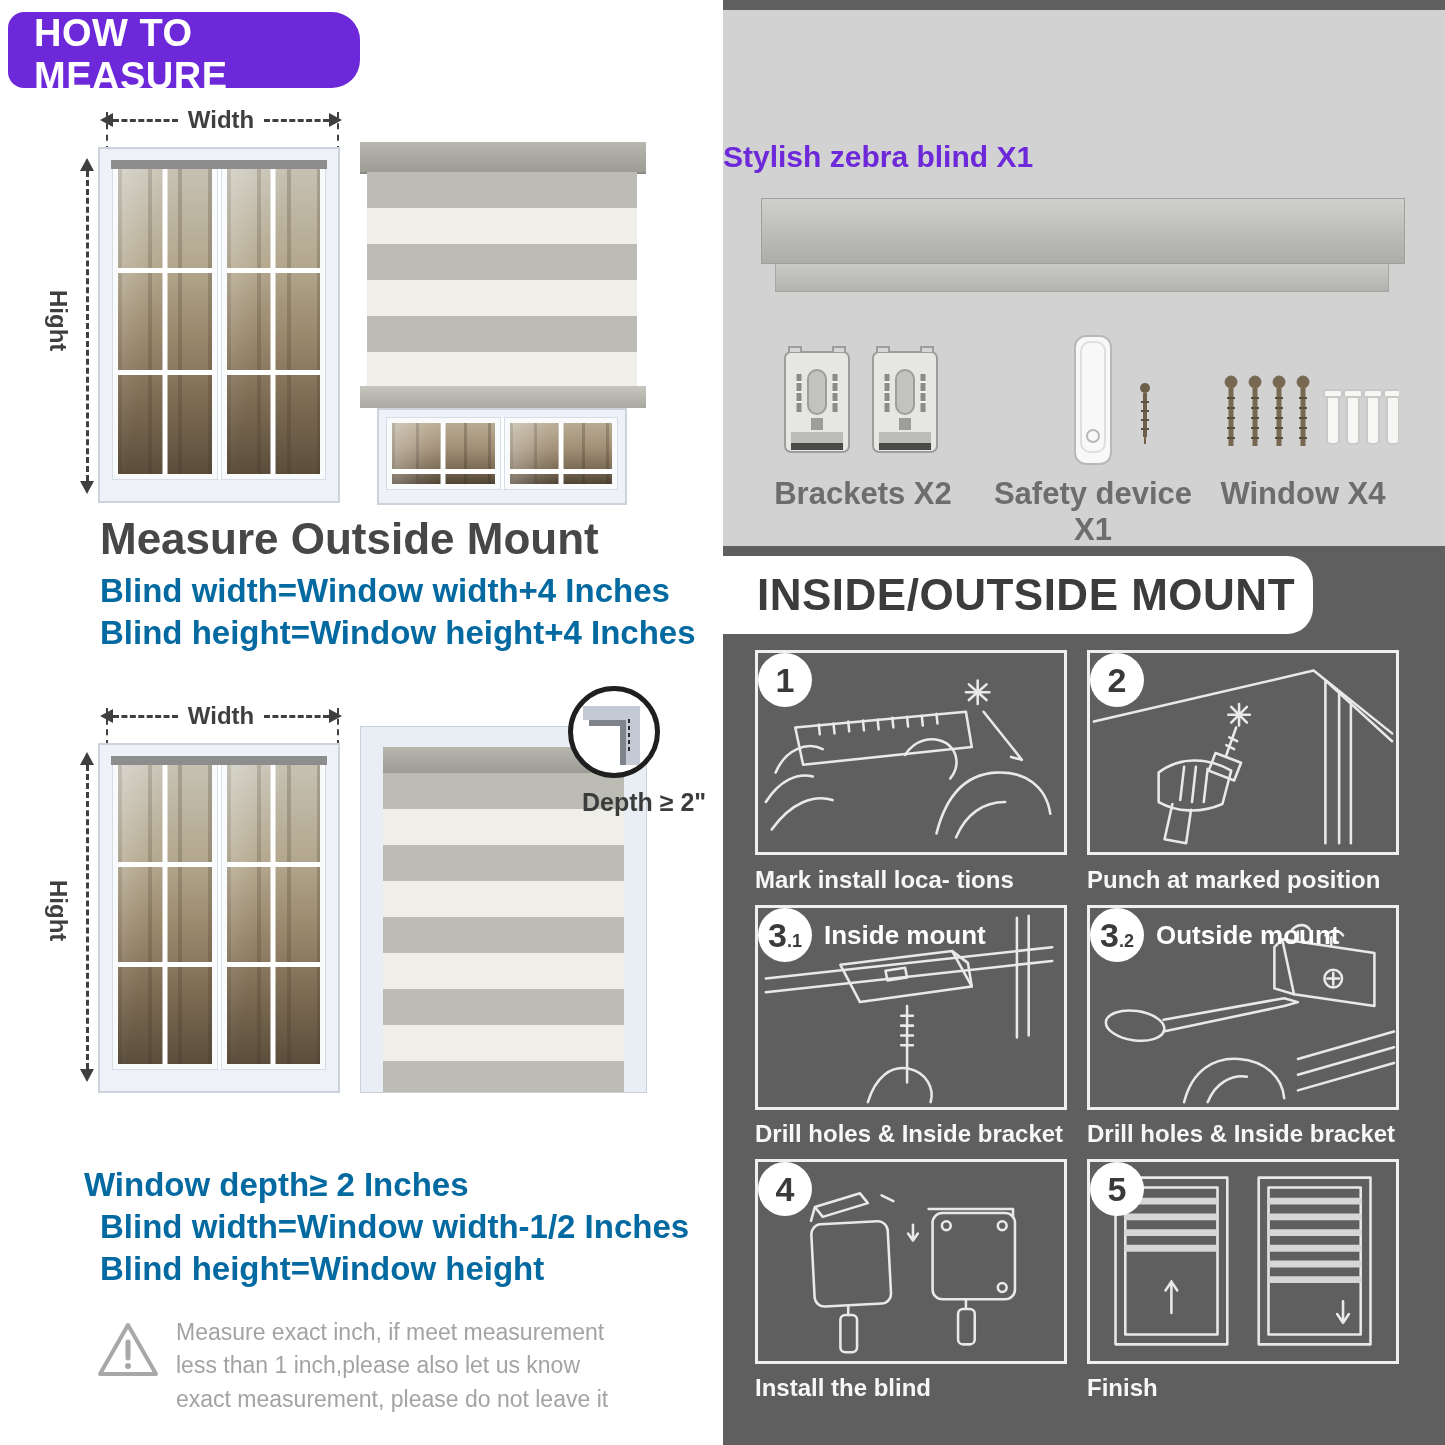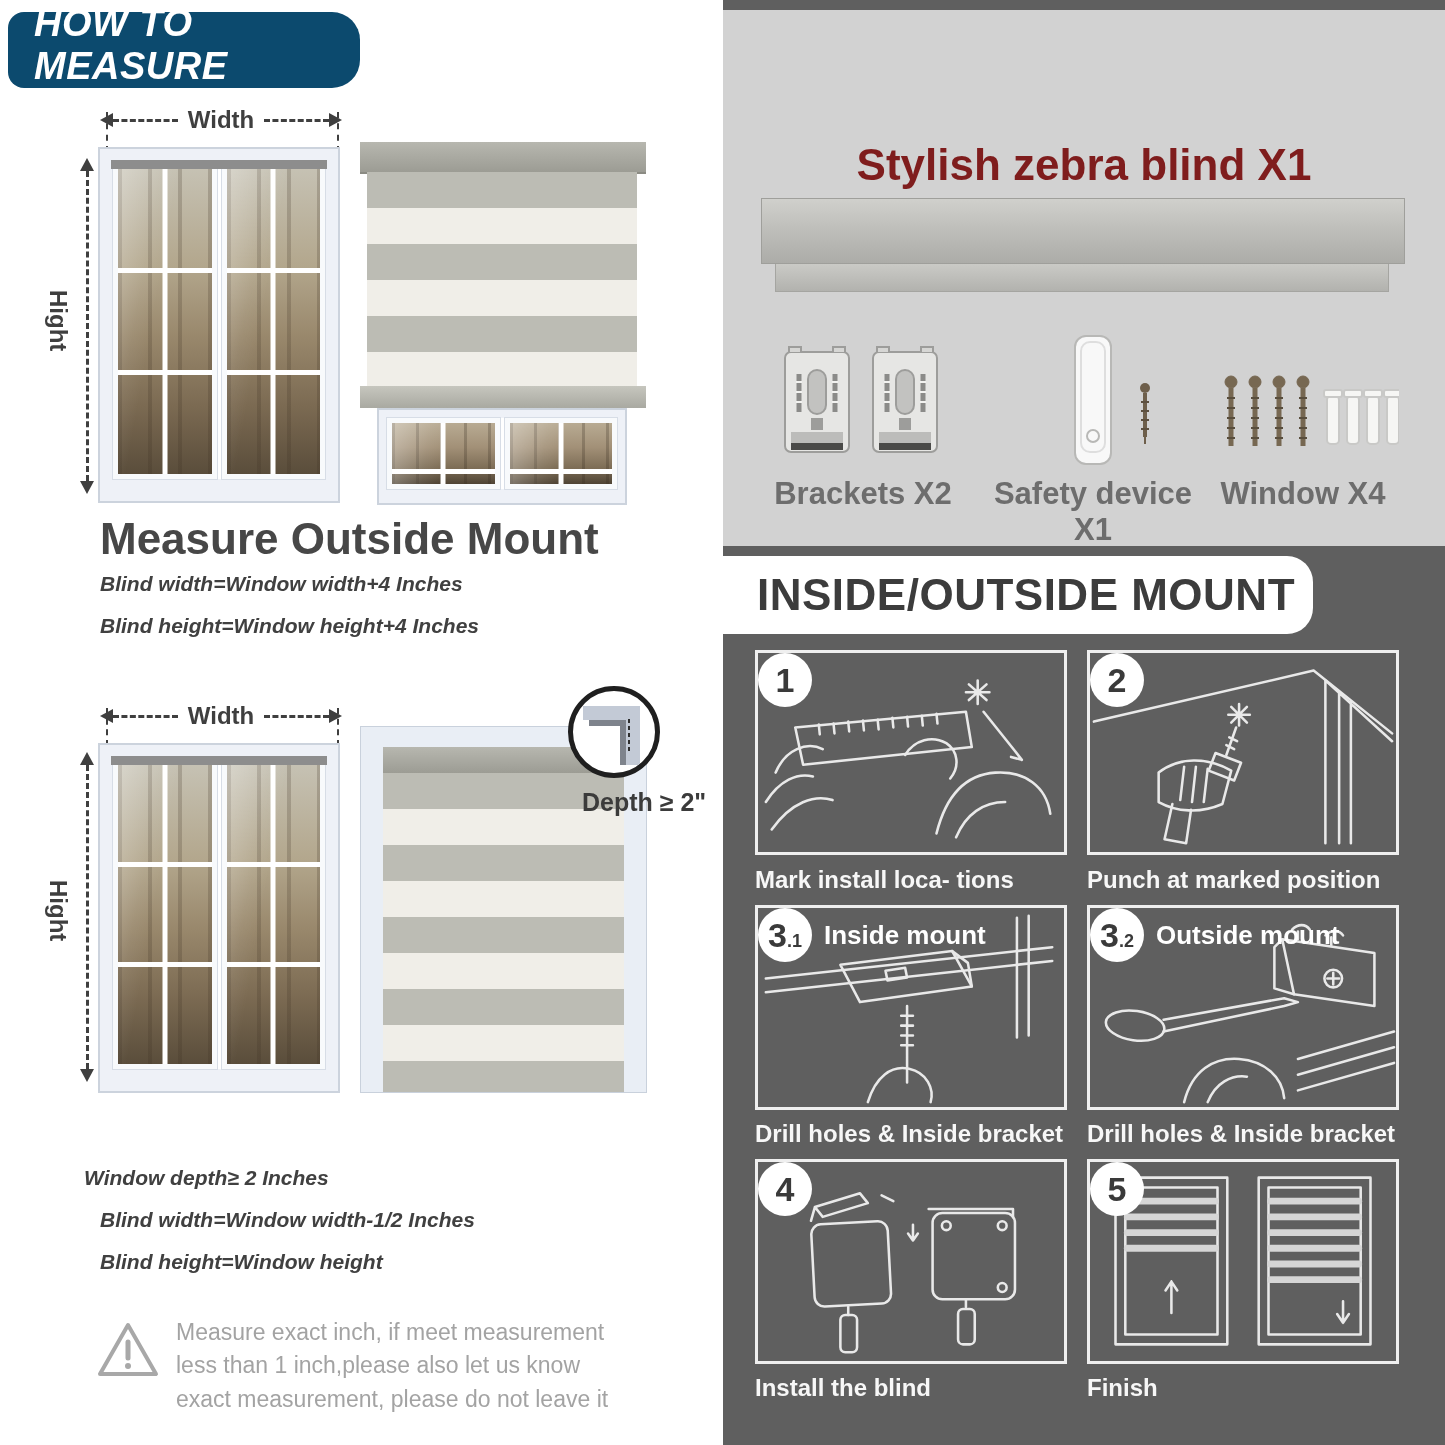--- a/index.html
+++ b/index.html
@@ -1,26 +1,26 @@
 <!DOCTYPE html>
 <html><head>
 <meta charset="utf-8">
 <style>
   html,body{margin:0;padding:0;background:#fff;}
   #canvas{position:relative;width:1445px;height:1445px;background:#ffffff;overflow:hidden;
           font-family:"Liberation Sans",sans-serif;}
   .abs{position:absolute;}
 
   
-  .htm-header{left:8px;top:12px;width:352px;height:76px;background:#0c4a6e;
-    border-radius:16px 28px 28px 16px;display:flex;align-items:flex-end;padding-left:26px;box-sizing:border-box;font-style:italic;}
+  .htm-header{left:8px;top:12px;width:352px;height:76px;background:#6d28d9;
+    border-radius:16px 28px 28px 16px;display:flex;align-items:flex-start;padding-left:26px;box-sizing:border-box;}
   .htm-header span{color:#ffffff;font-size:38px;font-weight:700;letter-spacing:.5px;}
 
   .m-title{font-size:44px;font-weight:700;color:#474747;}
-  .m-line{font-size:21px;font-weight:700;color:#404040;font-style:italic;}
+  .m-line{font-size:33px;font-weight:700;color:#0369a1;}
 
   
   .window{background:#eef1f7;border:2px solid #ccd3dd;box-sizing:border-box;padding:13px 13px 22px 13px;}
   .rail-shadow{position:absolute;left:11px;right:11px;top:11px;height:9px;background:#8d8d8d;z-index:2;}
   .doors{position:relative;width:100%;height:100%;background:#fff;display:flex;gap:5px;}
   .door{flex:1;position:relative;border:5px solid #f8fafc;outline:1px solid #d7dde6;
     background:
       linear-gradient(100deg, rgba(255,255,255,.32) 0%, rgba(255,255,255,.06) 30%, rgba(255,255,255,0) 42%),
       repeating-linear-gradient(90deg, rgba(60,47,33,.22) 0 4px, rgba(0,0,0,0) 4px 30px),
       linear-gradient(180deg,#c6c2b4 0%,#b3a78d 32%,#99886c 55%,#7b6a52 78%,#5a4d3b 100%);}
@@ -56,21 +56,21 @@
   .warning-text{font-size:23px;color:#a3a3a3;line-height:1.45;}
 
   
   .r-topbar{left:723px;top:0;width:722px;height:10px;background:#5f5f5f;}
   .r-light{left:723px;top:10px;width:722px;height:536px;background:#d2d2d2;}
   .r-dark{left:723px;top:546px;width:722px;height:1168px;background:#5f5f5f;}
 
   .wii-box{left:0;top:4px;width:358px;height:78px;background:#ffffff;border-radius:0 26px 34px 0;
     display:flex;align-items:center;padding-left:32px;box-sizing:border-box;}
   .wii-box span{color:#c9c9c9;font-size:37px;font-weight:700;letter-spacing:.5px;}
-  .product-label{left:0;right:0;top:130px;text-align:center;font-size:44px;font-weight:700;color:#7f1d1d;}
+  .product-label{left:0;right:0;top:130px;font-size:30px;font-weight:700;color:#6d28d9;}
   .tier1{left:0;top:0;width:100%;height:66px;background:linear-gradient(180deg,#d0d0cc 0%,#bfbfbb 45%,#acaca8 100%);
     border:1px solid #9f9f9b;box-sizing:border-box;}
   .tier2{left:14px;right:16px;top:66px;height:28px;background:linear-gradient(180deg,#cacac6,#b2b2ae);
     border:1px solid #a5a5a1;border-top:0;box-sizing:border-box;}
   .item-label{font-size:31px;font-weight:700;color:#6d6d6d;text-align:center;}
 
   .iom-box{left:0;top:10px;width:590px;height:78px;background:#ffffff;border-radius:0 26px 26px 0;
     display:flex;align-items:center;padding-left:34px;box-sizing:border-box;}
   .iom-box span{color:#3c3c3c;font-size:44px;font-weight:700;letter-spacing:.5px;}
 

